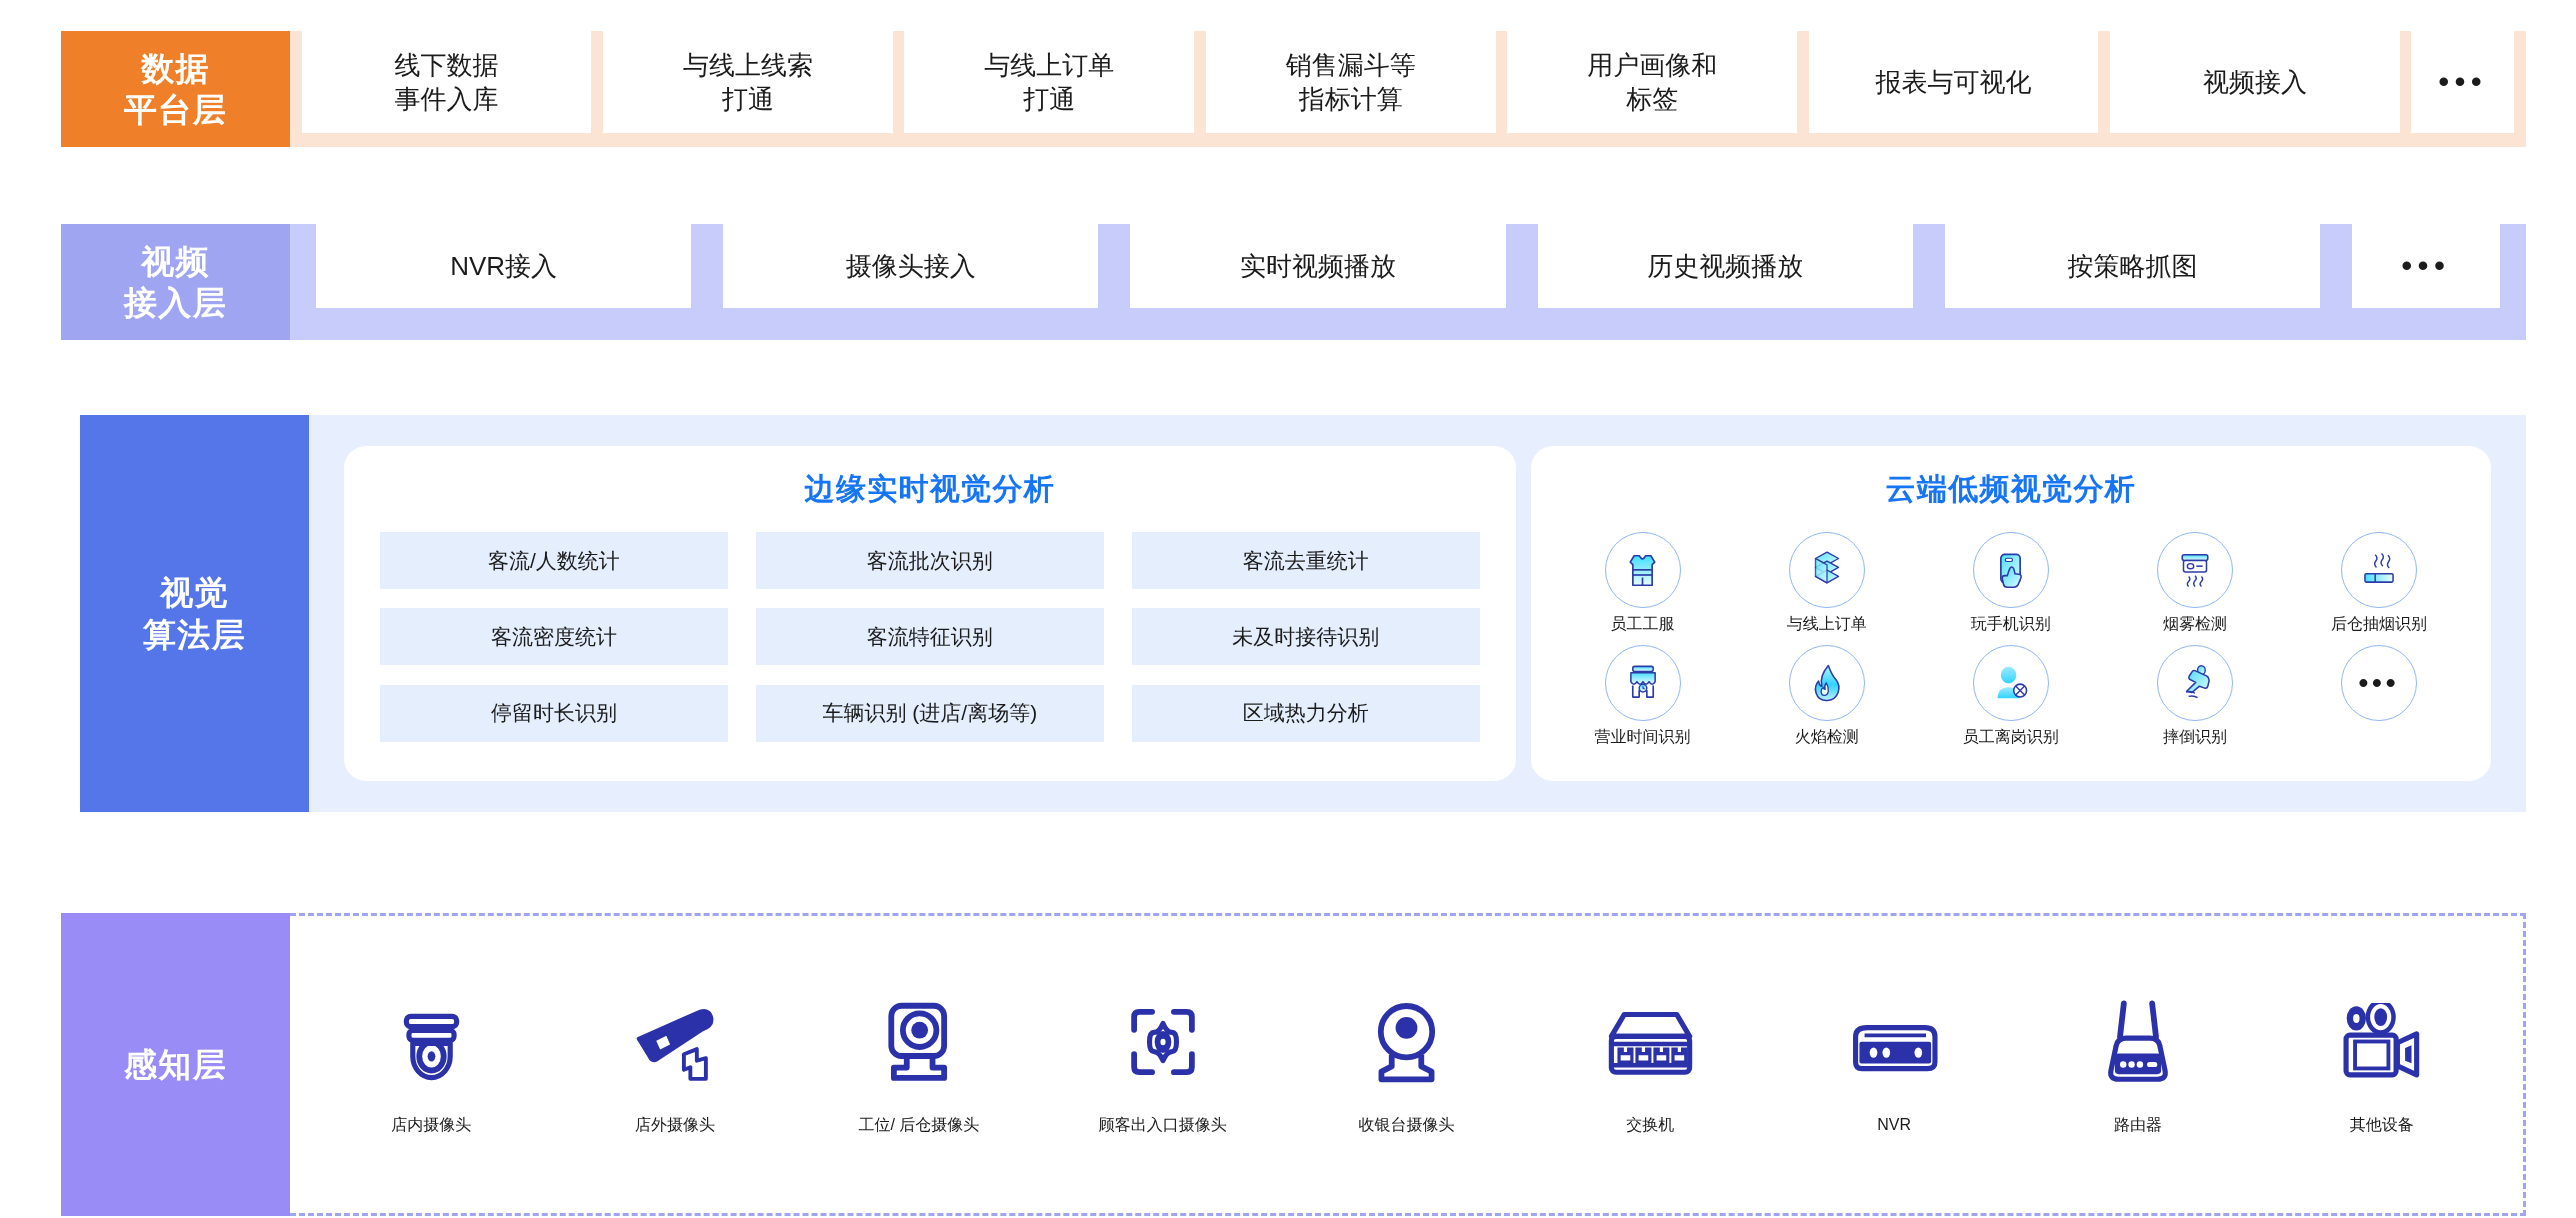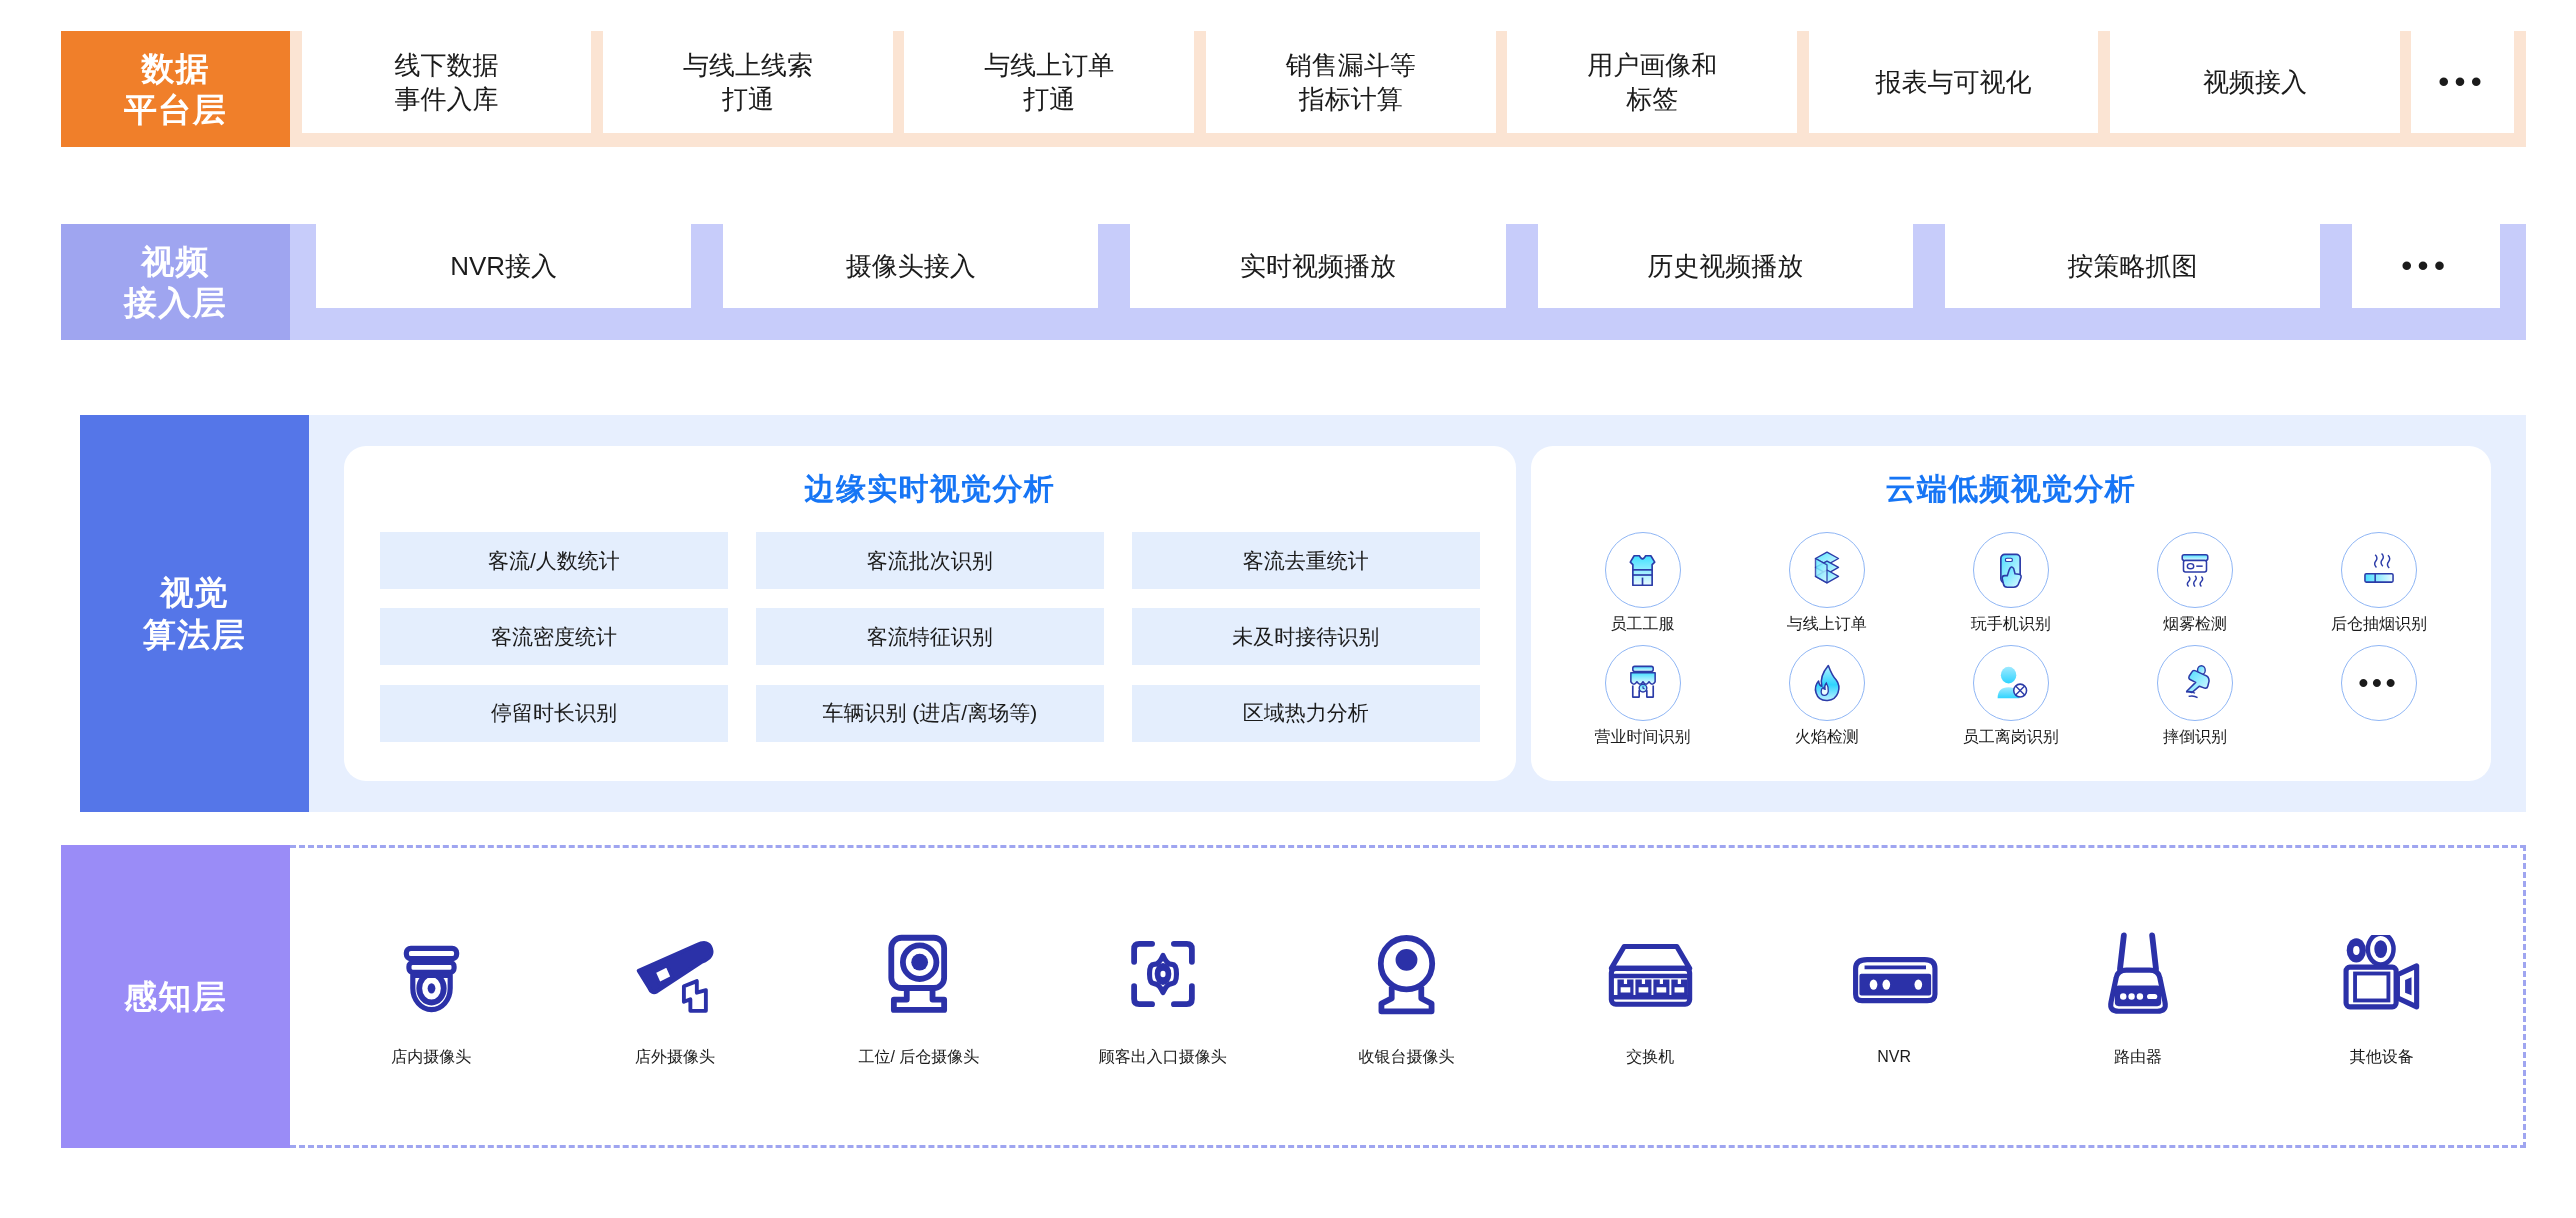--- a/index.html
+++ b/index.html
@@ -91,21 +91,21 @@
   .cloud-circle {
     width: 76px; height: 76px; border-radius: 50%;
     border: 1.3px solid #8FB6F5;
     display: flex; align-items: center; justify-content: center;
     background: #ffffff; box-sizing: border-box;
   }
   .cloud-label { margin-top: 5.8px; font-size: 16px; color: #1b1b1b; white-space: nowrap; }
   .cloud-dots { font-size: 28px; letter-spacing: 3.9px; color: #1b1b1b; line-height: 1; font-weight: 700;}
 
   
-  #row4 { position: absolute; left: 61px; top: 845px; width: 2465px; height: 303px; }
+  #row4 { position: absolute; left: 61px; top: 913px; width: 2465px; height: 303px; }
   #row4 .band-label { background: #9A8CF7; flex: 0 0 229px; }
   #row4 .band-body {
     border: 3.2px dashed #9FA5F0;
     border-left: none;
     background: #ffffff;
     padding: 0 19.3px;
     justify-content: space-around;
     align-items: center;
   }
   .device {

